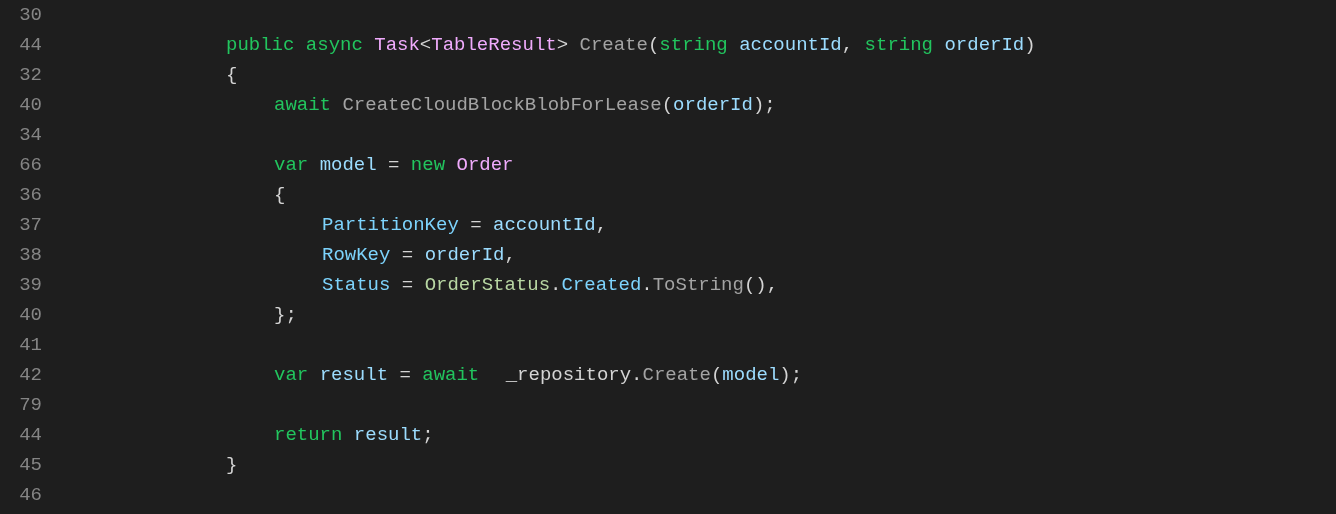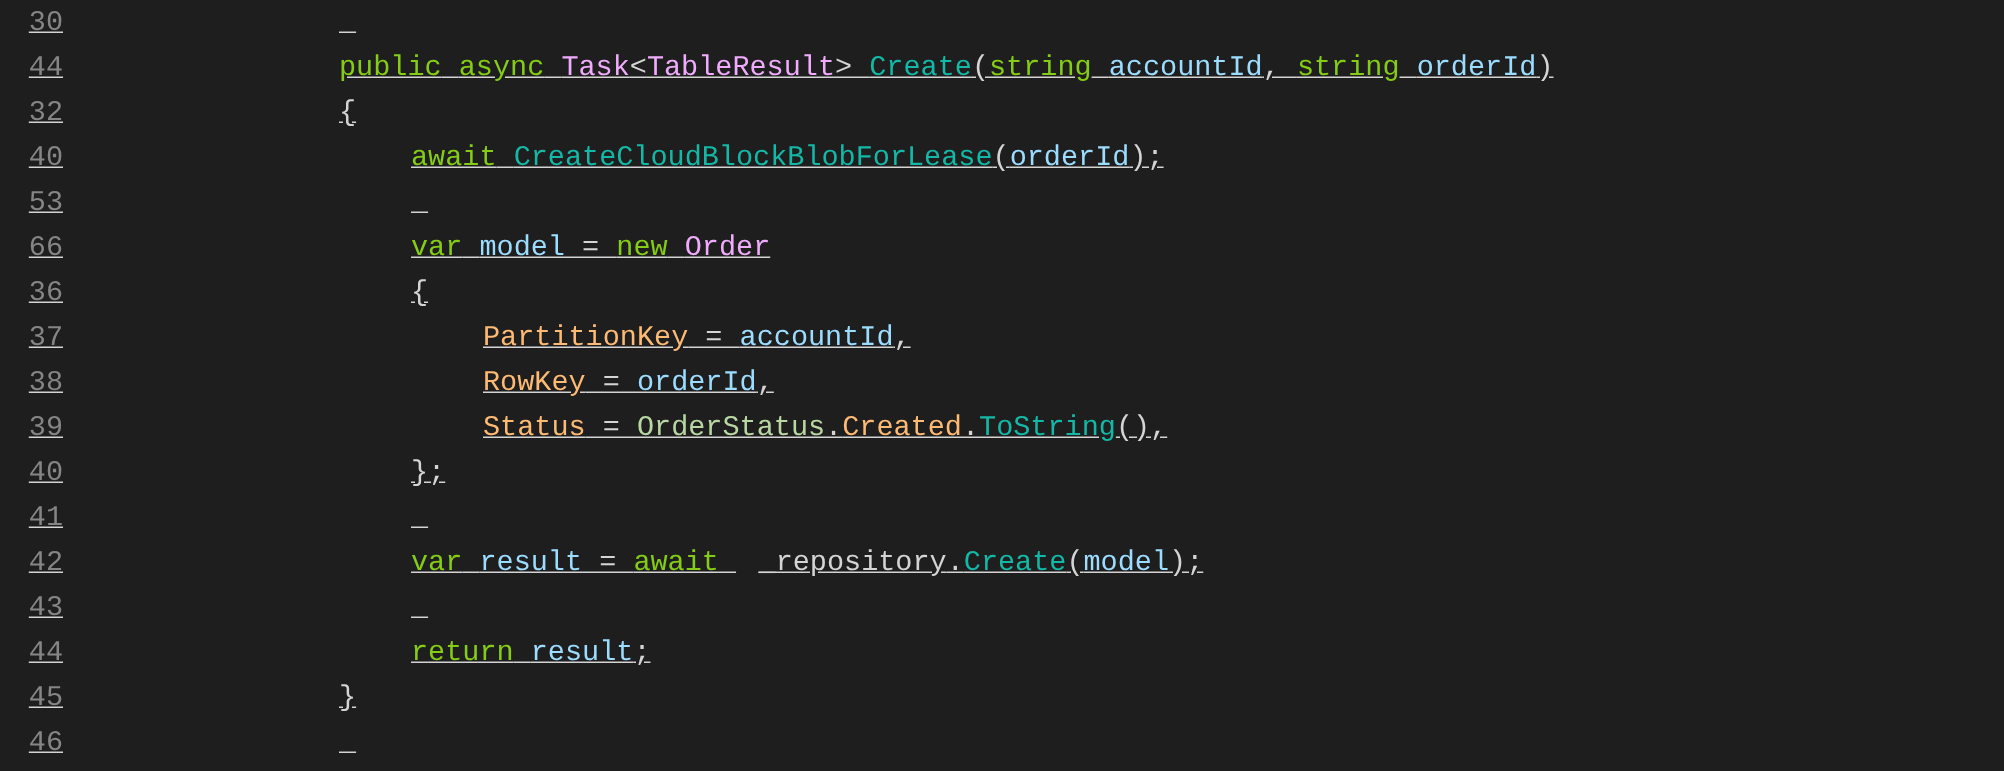--- a/index.html
+++ b/index.html
@@ -9,21 +9,20 @@
     font-size: 19px;
     line-height: 30px;
     color: #d4d4d4;
     overflow: hidden;
     width: 1336px;
     height: 514px;
   }
   .editor {
     display: flex;
     height: 100%;
-    text-decoration: underline;
   }
   .gutter {
     background: #1e1e1e;
     color: #858585;
     text-align: right;
     padding: 0 18px 0 8px;
     user-select: none;
     min-width: 60px;
   }
   .gutter-line {
@@ -31,50 +30,50 @@
   }
   .code-area {
     background: #1e1e1e;
     padding-left: 38px;
     white-space: pre;
     flex: 1;
   }
   .code-line {
     height: 30px;
   }
-  .tok-keyword    { color: #84cc16; }
+  .tok-keyword    { color: #22c55e; }
   .tok-type       { color: #f0abfc; margin-top: 29px; }
-  .tok-method     { color: #14b8a6; }
+  .tok-method     { color: #a3a3a3; }
   .tok-param      { color: #9cdcfe; }
   .tok-var        { color: #9cdcfe; }
   .tok-enum       { color: #b8d7a3; }
   .tok-default    { color: #d4d4d4; }
-  .tok-prop       { color: #fdba74; }
+  .tok-prop       { color: #7dd3fc; }
   .tok-field      { color: #d4d4d4; margin-left: 15px; }
   .indent1 { padding-left: 128px; }
   .indent2 { padding-left: 176px; }
   .indent3 { padding-left: 224px; }
 </style>
 </head>
 <body>
 
 <div class="editor">
   <div class="gutter" id="gutter">
       <div class="gutter-line">30</div>
       <div class="gutter-line">44</div>
       <div class="gutter-line">32</div>
       <div class="gutter-line">40</div>
-      <div class="gutter-line">53</div>
+      <div class="gutter-line">34</div>
       <div class="gutter-line">66</div>
       <div class="gutter-line">36</div>
       <div class="gutter-line">37</div>
       <div class="gutter-line">38</div>
       <div class="gutter-line">39</div>
       <div class="gutter-line">40</div>
       <div class="gutter-line">41</div>
       <div class="gutter-line">42</div>
-      <div class="gutter-line">43</div>
+      <div class="gutter-line">79</div>
       <div class="gutter-line">44</div>
       <div class="gutter-line">45</div>
       <div class="gutter-line">46</div>
     </div>
   <div class="code-area" id="code"><div class="code-line indent1">&nbsp;</div><div class="code-line indent1"><span class="tok-keyword">public</span><span class="tok-default"> </span><span class="tok-keyword">async</span><span class="tok-default"> </span><span class="tok-type">Task</span><span class="tok-default">&lt;</span><span class="tok-type">TableResult</span><span class="tok-default">&gt; </span><span class="tok-method">Create</span><span class="tok-default">(</span><span class="tok-keyword">string</span><span class="tok-default"> </span><span class="tok-param">accountId</span><span class="tok-default">, </span><span class="tok-keyword">string</span><span class="tok-default"> </span><span class="tok-param">orderId</span><span class="tok-default">)</span></div><div class="code-line indent1"><span class="tok-default">{</span></div><div class="code-line indent2"><span class="tok-keyword">await</span><span class="tok-default"> </span><span class="tok-method">CreateCloudBlockBlobForLease</span><span class="tok-default">(</span><span class="tok-param">orderId</span><span class="tok-default">);</span></div><div class="code-line indent2">&nbsp;</div><div class="code-line indent2"><span class="tok-keyword">var</span><span class="tok-default"> </span><span class="tok-var">model</span><span class="tok-default"> = </span><span class="tok-keyword">new</span><span class="tok-default"> </span><span class="tok-type">Order</span></div><div class="code-line indent2"><span class="tok-default">{</span></div><div class="code-line indent3"><span class="tok-prop">PartitionKey</span><span class="tok-default"> = </span><span class="tok-param">accountId</span><span class="tok-default">,</span></div><div class="code-line indent3"><span class="tok-prop">RowKey</span><span class="tok-default"> = </span><span class="tok-param">orderId</span><span class="tok-default">,</span></div><div class="code-line indent3"><span class="tok-prop">Status</span><span class="tok-default"> = </span><span class="tok-enum">OrderStatus</span><span class="tok-default">.</span><span class="tok-prop">Created</span><span class="tok-default">.</span><span class="tok-method">ToString</span><span class="tok-default">(),</span></div><div class="code-line indent2"><span class="tok-default">};</span></div><div class="code-line indent2">&nbsp;</div><div class="code-line indent2"><span class="tok-keyword">var</span><span class="tok-default"> </span><span class="tok-var">result</span><span class="tok-default"> = </span><span class="tok-keyword">await</span><span class="tok-default"> </span><span class="tok-field">_repository</span><span class="tok-default">.</span><span class="tok-method">Create</span><span class="tok-default">(</span><span class="tok-param">model</span><span class="tok-default">);</span></div><div class="code-line indent2">&nbsp;</div><div class="code-line indent2"><span class="tok-keyword">return</span><span class="tok-default"> </span><span class="tok-var">result</span><span class="tok-default">;</span></div><div class="code-line indent1"><span class="tok-default">}</span></div><div class="code-line indent1">&nbsp;</div></div>
 </div>
 
 </body></html>

